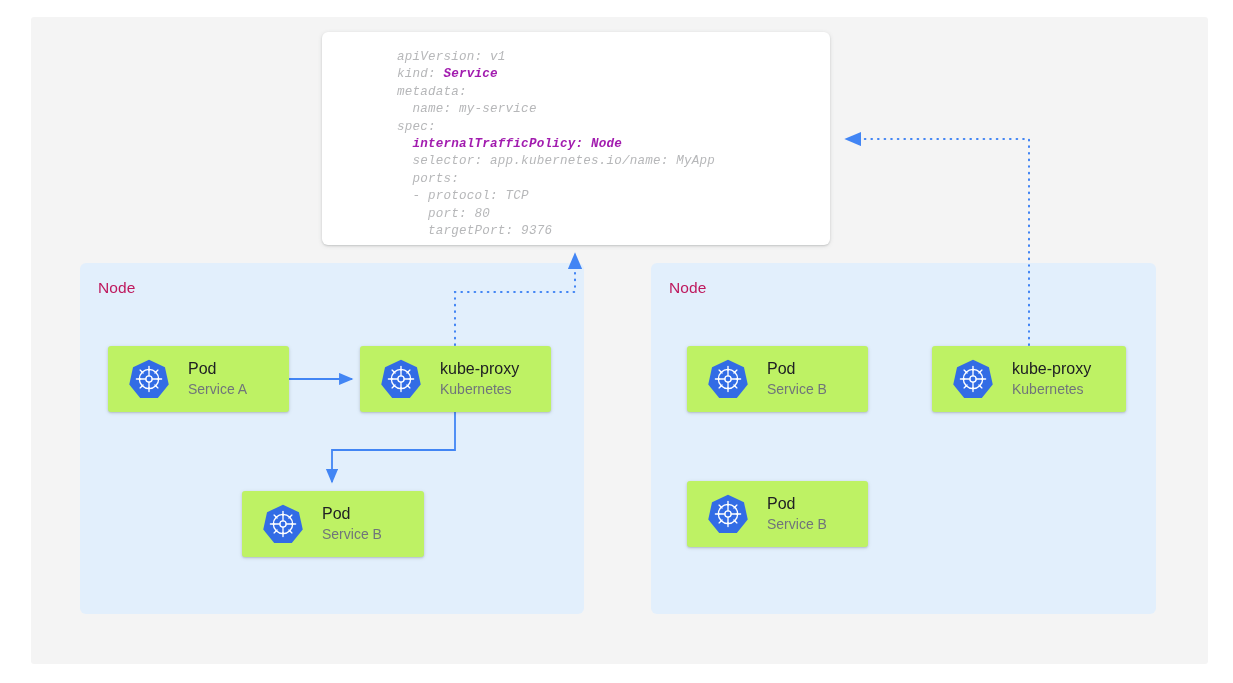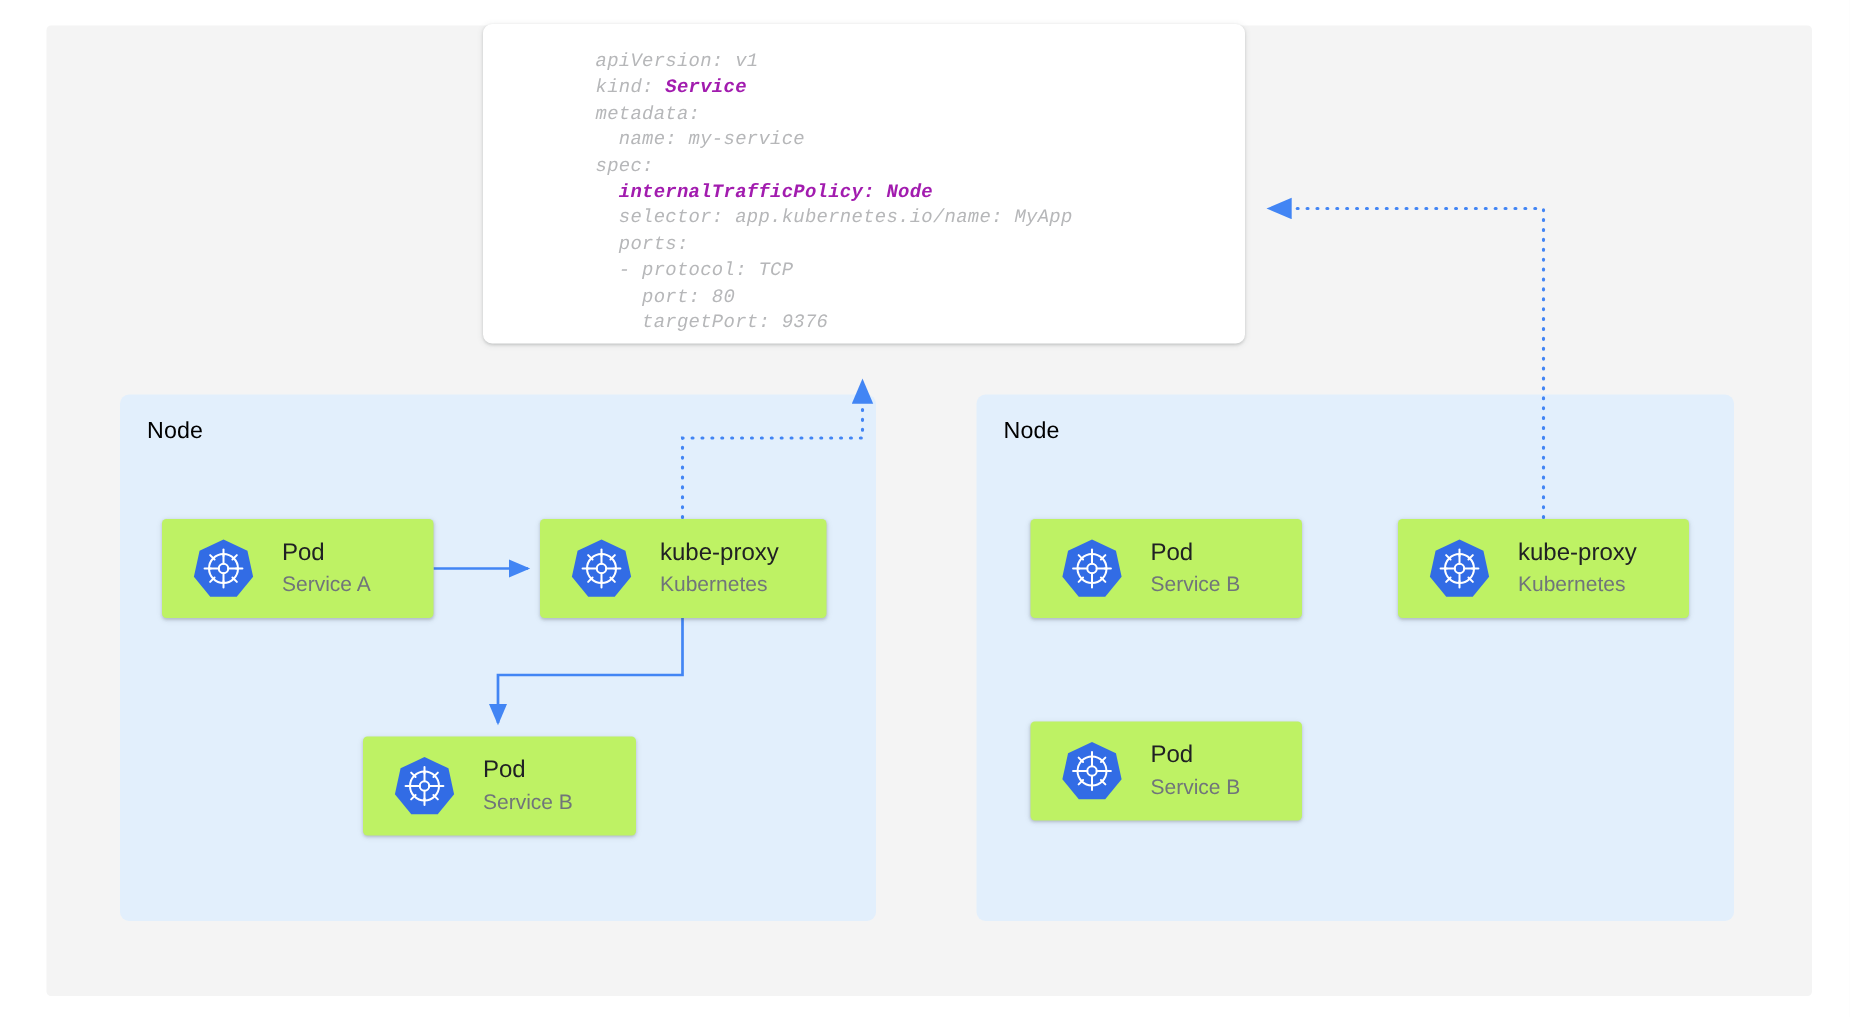--- a/index.html
+++ b/index.html
@@ -39,21 +39,21 @@
 
   
   .node-box {
     position: absolute;
     background: #e2effc;
     border-radius: 6px;
   }
   .node-label {
     position: absolute;
     font-size: 15.5px;
-    color: #000000;
+    color: #be185d;
     letter-spacing: 0.1px;
   }
   #node-left  { left: 80px;  top: 263px; width: 504px; height: 351px; }
   #node-right { left: 651px; top: 263px; width: 505px; height: 351px; }
   #node-left-label  { left: 98px;  top: 279px; }
   #node-right-label { left: 669px; top: 279px; }
 
   
   .card {
     position: absolute;
@@ -91,21 +91,21 @@
   #kube-proxy-left  { left: 360px; top: 346px; width: 191px; height: 66px; }
   #pod-b-left       { left: 242px; top: 491px; width: 182px; height: 66px; }
   #pod-b-right-top  { left: 687px; top: 346px; width: 181px; height: 66px; }
   #pod-b-right-bot  { left: 687px; top: 481px; width: 181px; height: 66px; }
   #kube-proxy-right { left: 932px; top: 346px; width: 194px; height: 66px; }
 
   
   #yaml-card {
     position: absolute;
     left: 322px;
-    top: 16px;
+    top: 32px;
     width: 508px;
     height: 213px;
     background: #ffffff;
     border-radius: 6px;
     box-shadow: 0 1px 2px rgba(60,64,67,0.20), 0 1px 5px rgba(60,64,67,0.10);
     box-sizing: border-box;
   }
   #yaml-code {
     position: absolute;
     left: 75px;

